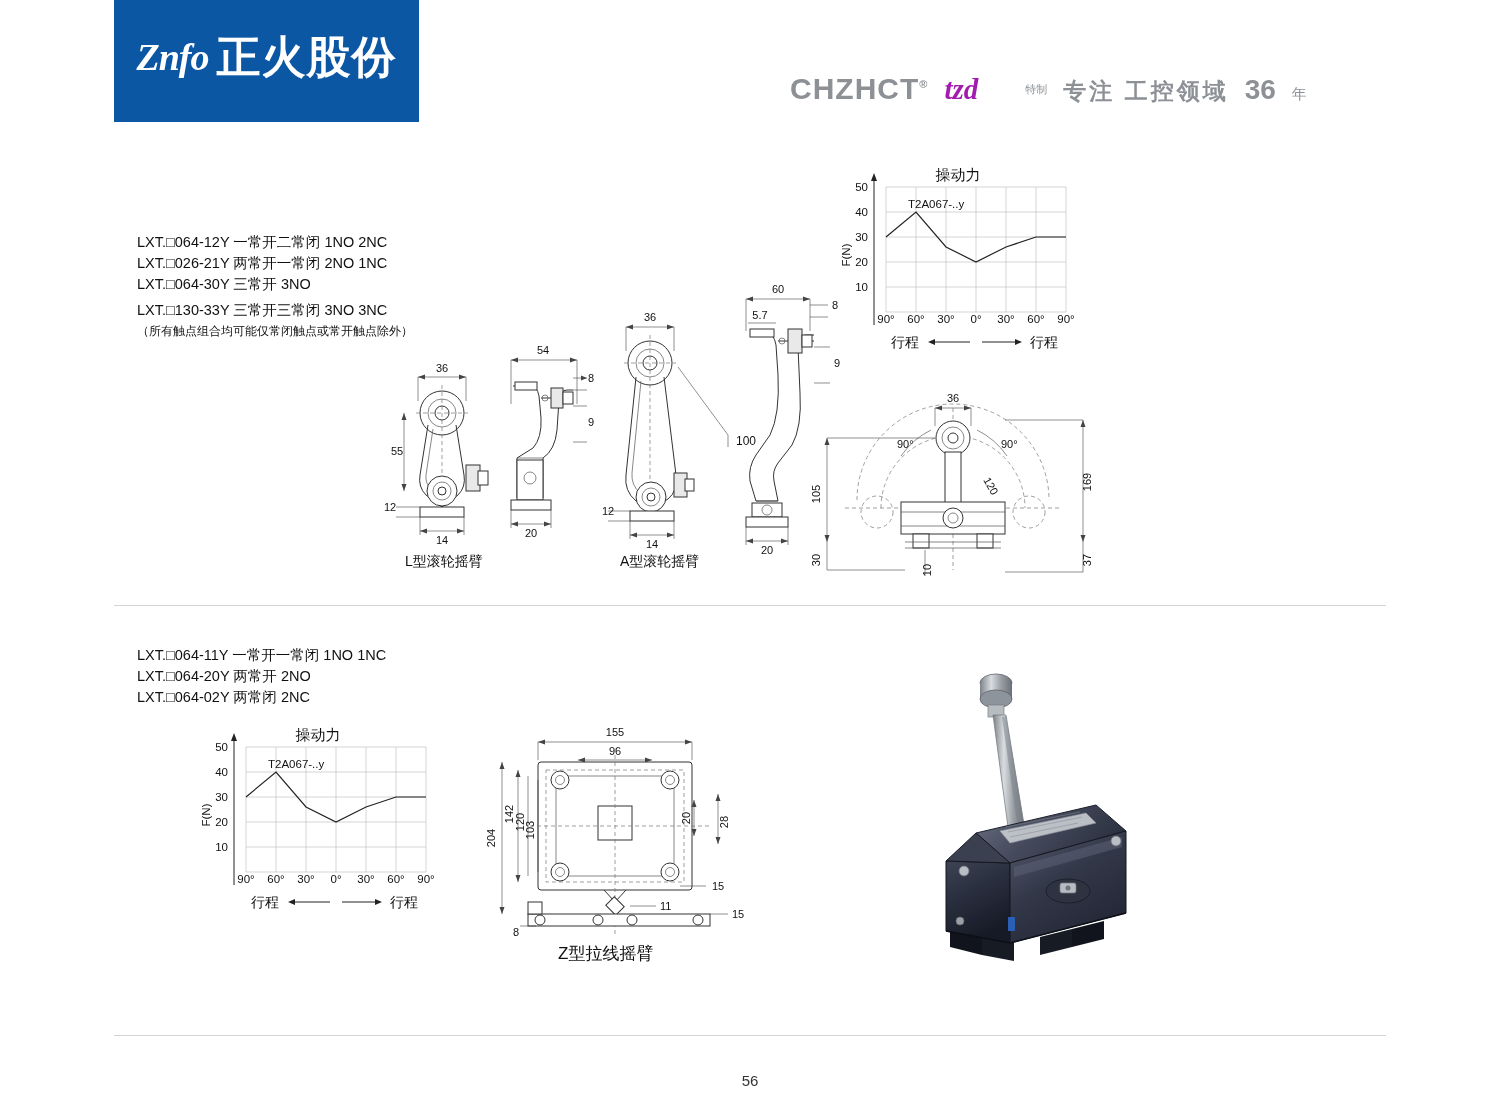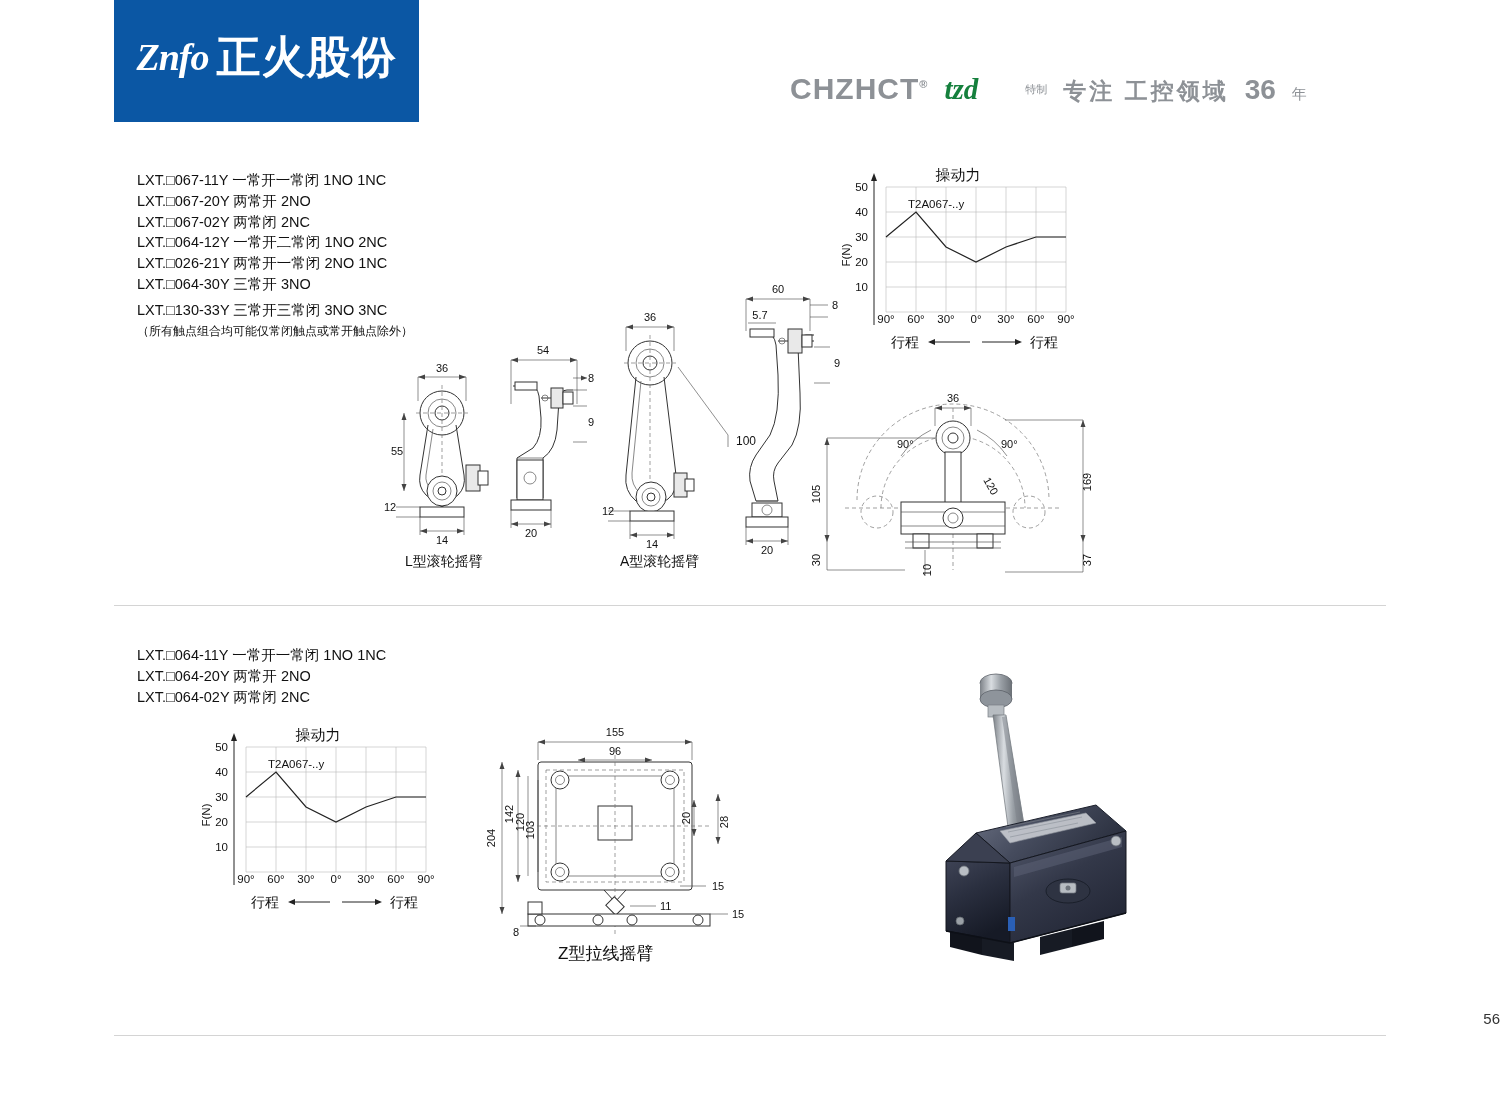--- a/index.html
+++ b/index.html
@@ -76,21 +76,21 @@
   }
   .brand-reg {
     font-size: 11px;
     vertical-align: super;
   }
   .brand-tzd {
     font-family: "Liberation Serif", serif;
     font-style: italic;
     font-weight: bold;
     font-size: 29px;
-    color: #15803d;
+    color: #a21caf;
   }
   .brand-te {
     font-size: 11px;
     color: #8d9196;
     line-height: 1.05;
     display: inline-block;
     transform: translateY(-6px);
     margin-left: 31px;
   }
   .brand-slogan {
@@ -181,25 +181,20 @@
     <div class="header-right">
       <span class="brand-chzhct"><span>CHZHCT</span><span class="brand-reg">®</span></span>
       <span class="brand-tzd">tzd</span>
       <span class="brand-te">特制</span>
       <span class="brand-slogan">专注 工控领域</span>
       <span class="brand-36">36</span>
       <span class="brand-year">年</span>
     </div>
   </div>
 
-  <div class="spec-block" style="left:137px; top:170px;">
-    <div>LXT.□067-11Y 一常开一常闭 1NO 1NC</div>
-    <div>LXT.□067-20Y 两常开 2NO</div>
-    <div>LXT.□067-02Y 两常闭 2NC</div>
-  </div>
 
   <div class="spec-block" style="left:137px; top:232px;">
     <div>LXT.□064-12Y 一常开二常闭 1NO 2NC</div>
     <div>LXT.□026-21Y 两常开一常闭 2NO 1NC</div>
     <div>LXT.□064-30Y 三常开 3NO</div>
   </div>
 
   <div class="spec-block" style="left:137px; top:300px;">
     <div>LXT.□130-33Y 三常开三常闭 3NO 3NC</div>
     <div class="spec-note">（所有触点组合均可能仅常闭触点或常开触点除外）</div>
@@ -708,15 +703,15 @@
       <path d="M60,276 L92,282 L92,300 L60,292 Z" fill="#11141c"></path>
       <path d="M92,282 L124,288 L124,306 L92,300 Z" fill="#171b24"></path>
       <path d="M150,282 L182,274 L182,292 L150,300 Z" fill="#171b24"></path>
       <path d="M182,274 L214,266 L214,284 L182,292 Z" fill="#11141c"></path>
 
       <path d="M56,276 L120,288 L236,258" fill="none" stroke="#0d1017" stroke-width="1.4"></path>
     </svg>
   </div>
 
   <div class="divider" style="top:1035px;"></div>
-  <div class="page-number" style="top:1010px;text-align:right;">56</div>
+  <div class="page-number" style="top:1072px;">56</div>
 
 </div>
 
 </body></html>

